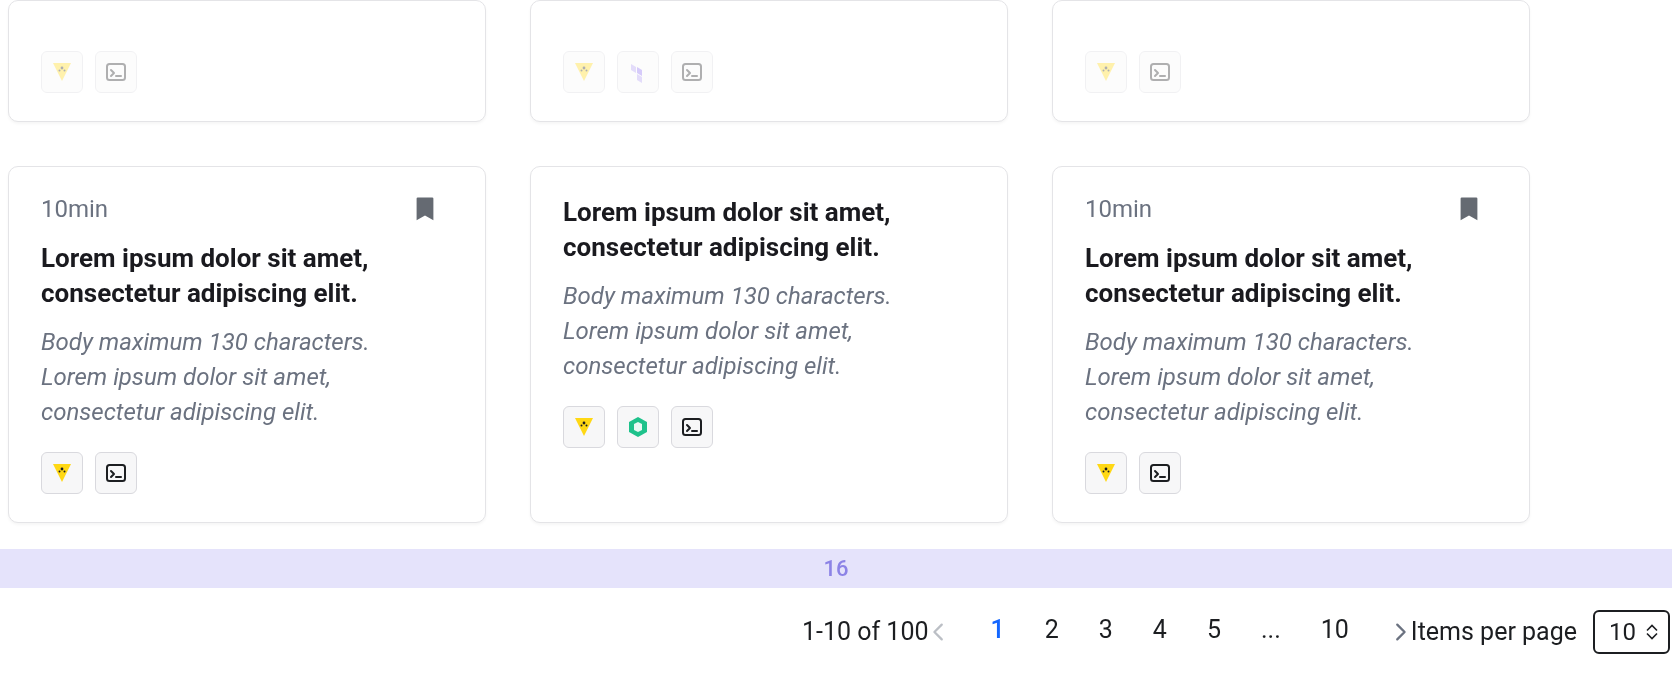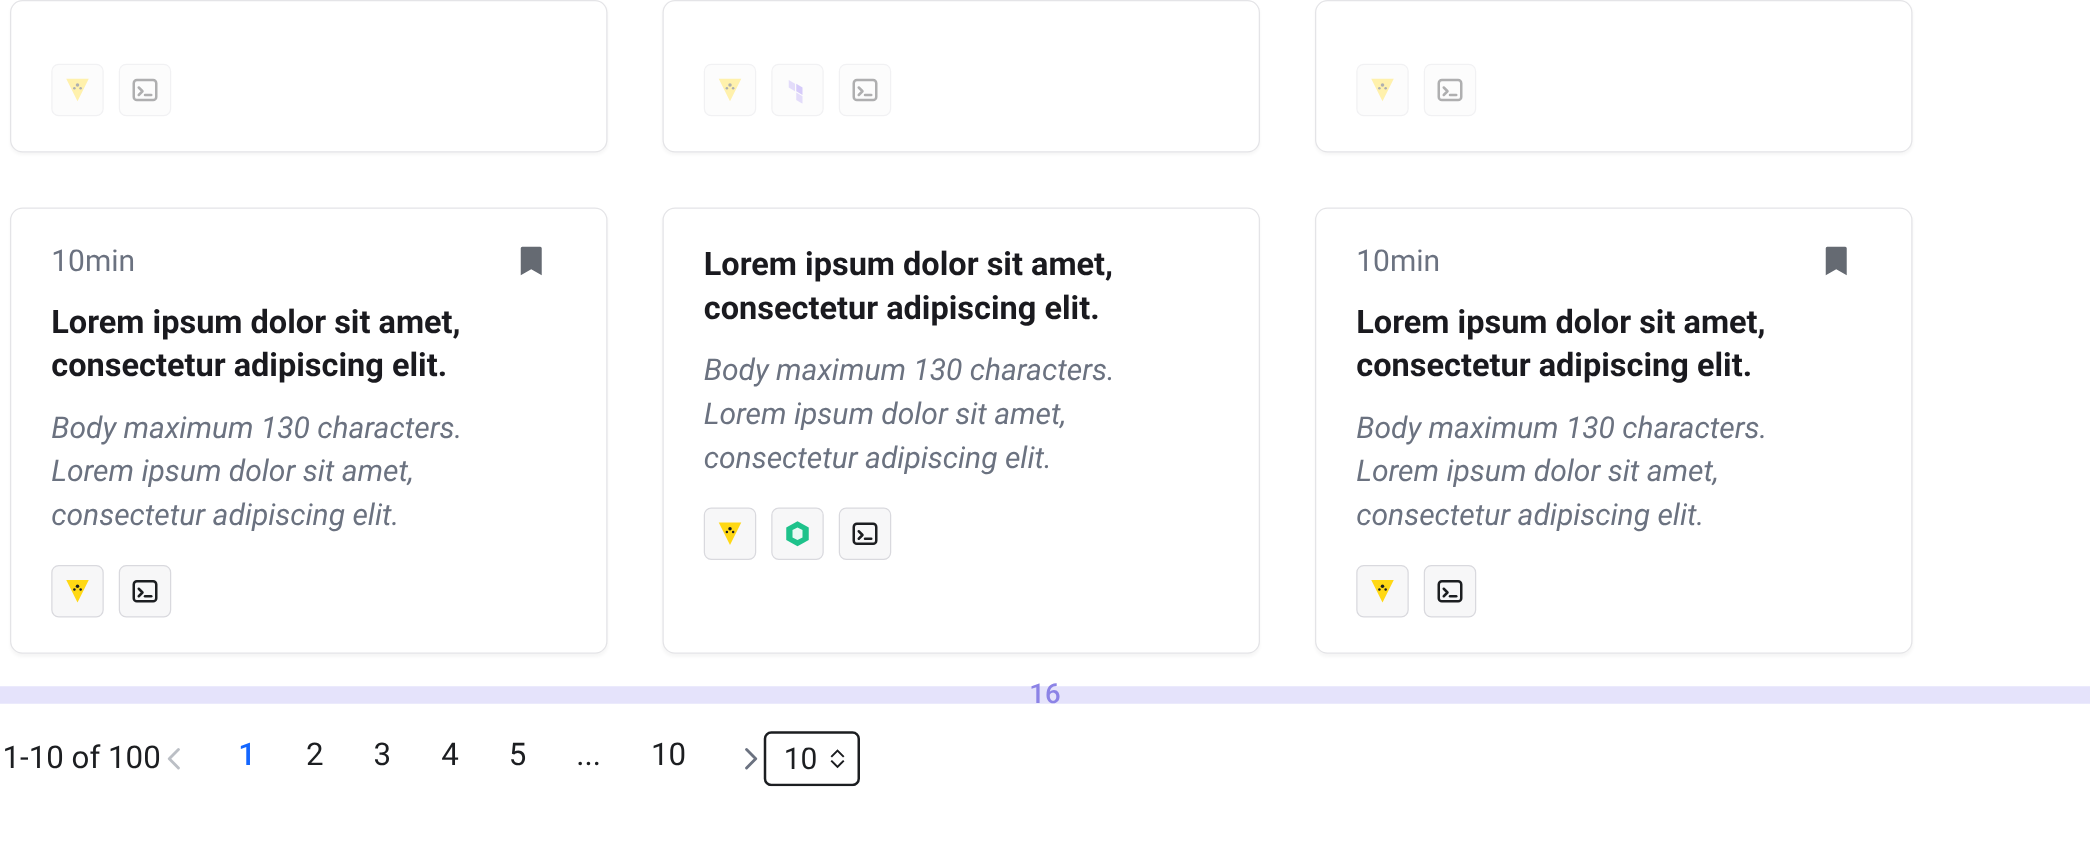--- a/index.html
+++ b/index.html
@@ -78,34 +78,34 @@
     border-radius: 6px;
     background: #f7f7f8;
     display: flex;
     align-items: center;
     justify-content: center;
   }
   .badge svg { width: 22px; height: 22px; }
 
   .strip {
     margin-top: 6px;
-    height: 14px;
+    height: 39px;
     background: #e5e3fb;
     color: #8c83e6;
     font-size: 22px;
     display:flex;
     align-items:center;
     justify-content:center;
     font-weight:500;
   }
 
   .pagination-bar {
     display: flex;
     align-items: center;
-    justify-content: flex-start;
+    justify-content: flex-end;
     padding: 22px 2px 0 2px;
     font-size: 25px;
   }
   .status { color: #1c1e21; }
   .pager {
     display:flex;
     align-items:center;
     gap: 40px;
   }
   .pager .pnum {
@@ -339,20 +339,21 @@
         <span class="pnum">...</span>
         <span class="pnum">10</span>
       </span>
     <span class="chev">
         <svg width="22" height="22" viewBox="0 0 22 24">
           <use href="#ic-chev-r"></use>
         </svg>
       </span>
   </div>
   <div class="perpage">
+    <span>Items per page</span>
     <span class="perpage-select">
       <span>10</span>
       <span class="stepper">
         <svg viewBox="0 0 12 7">
             <use href="#ic-caret-up"></use>
           </svg>
         <svg viewBox="0 0 12 7">
             <use href="#ic-caret-dn"></use>
           </svg>
       </span>

